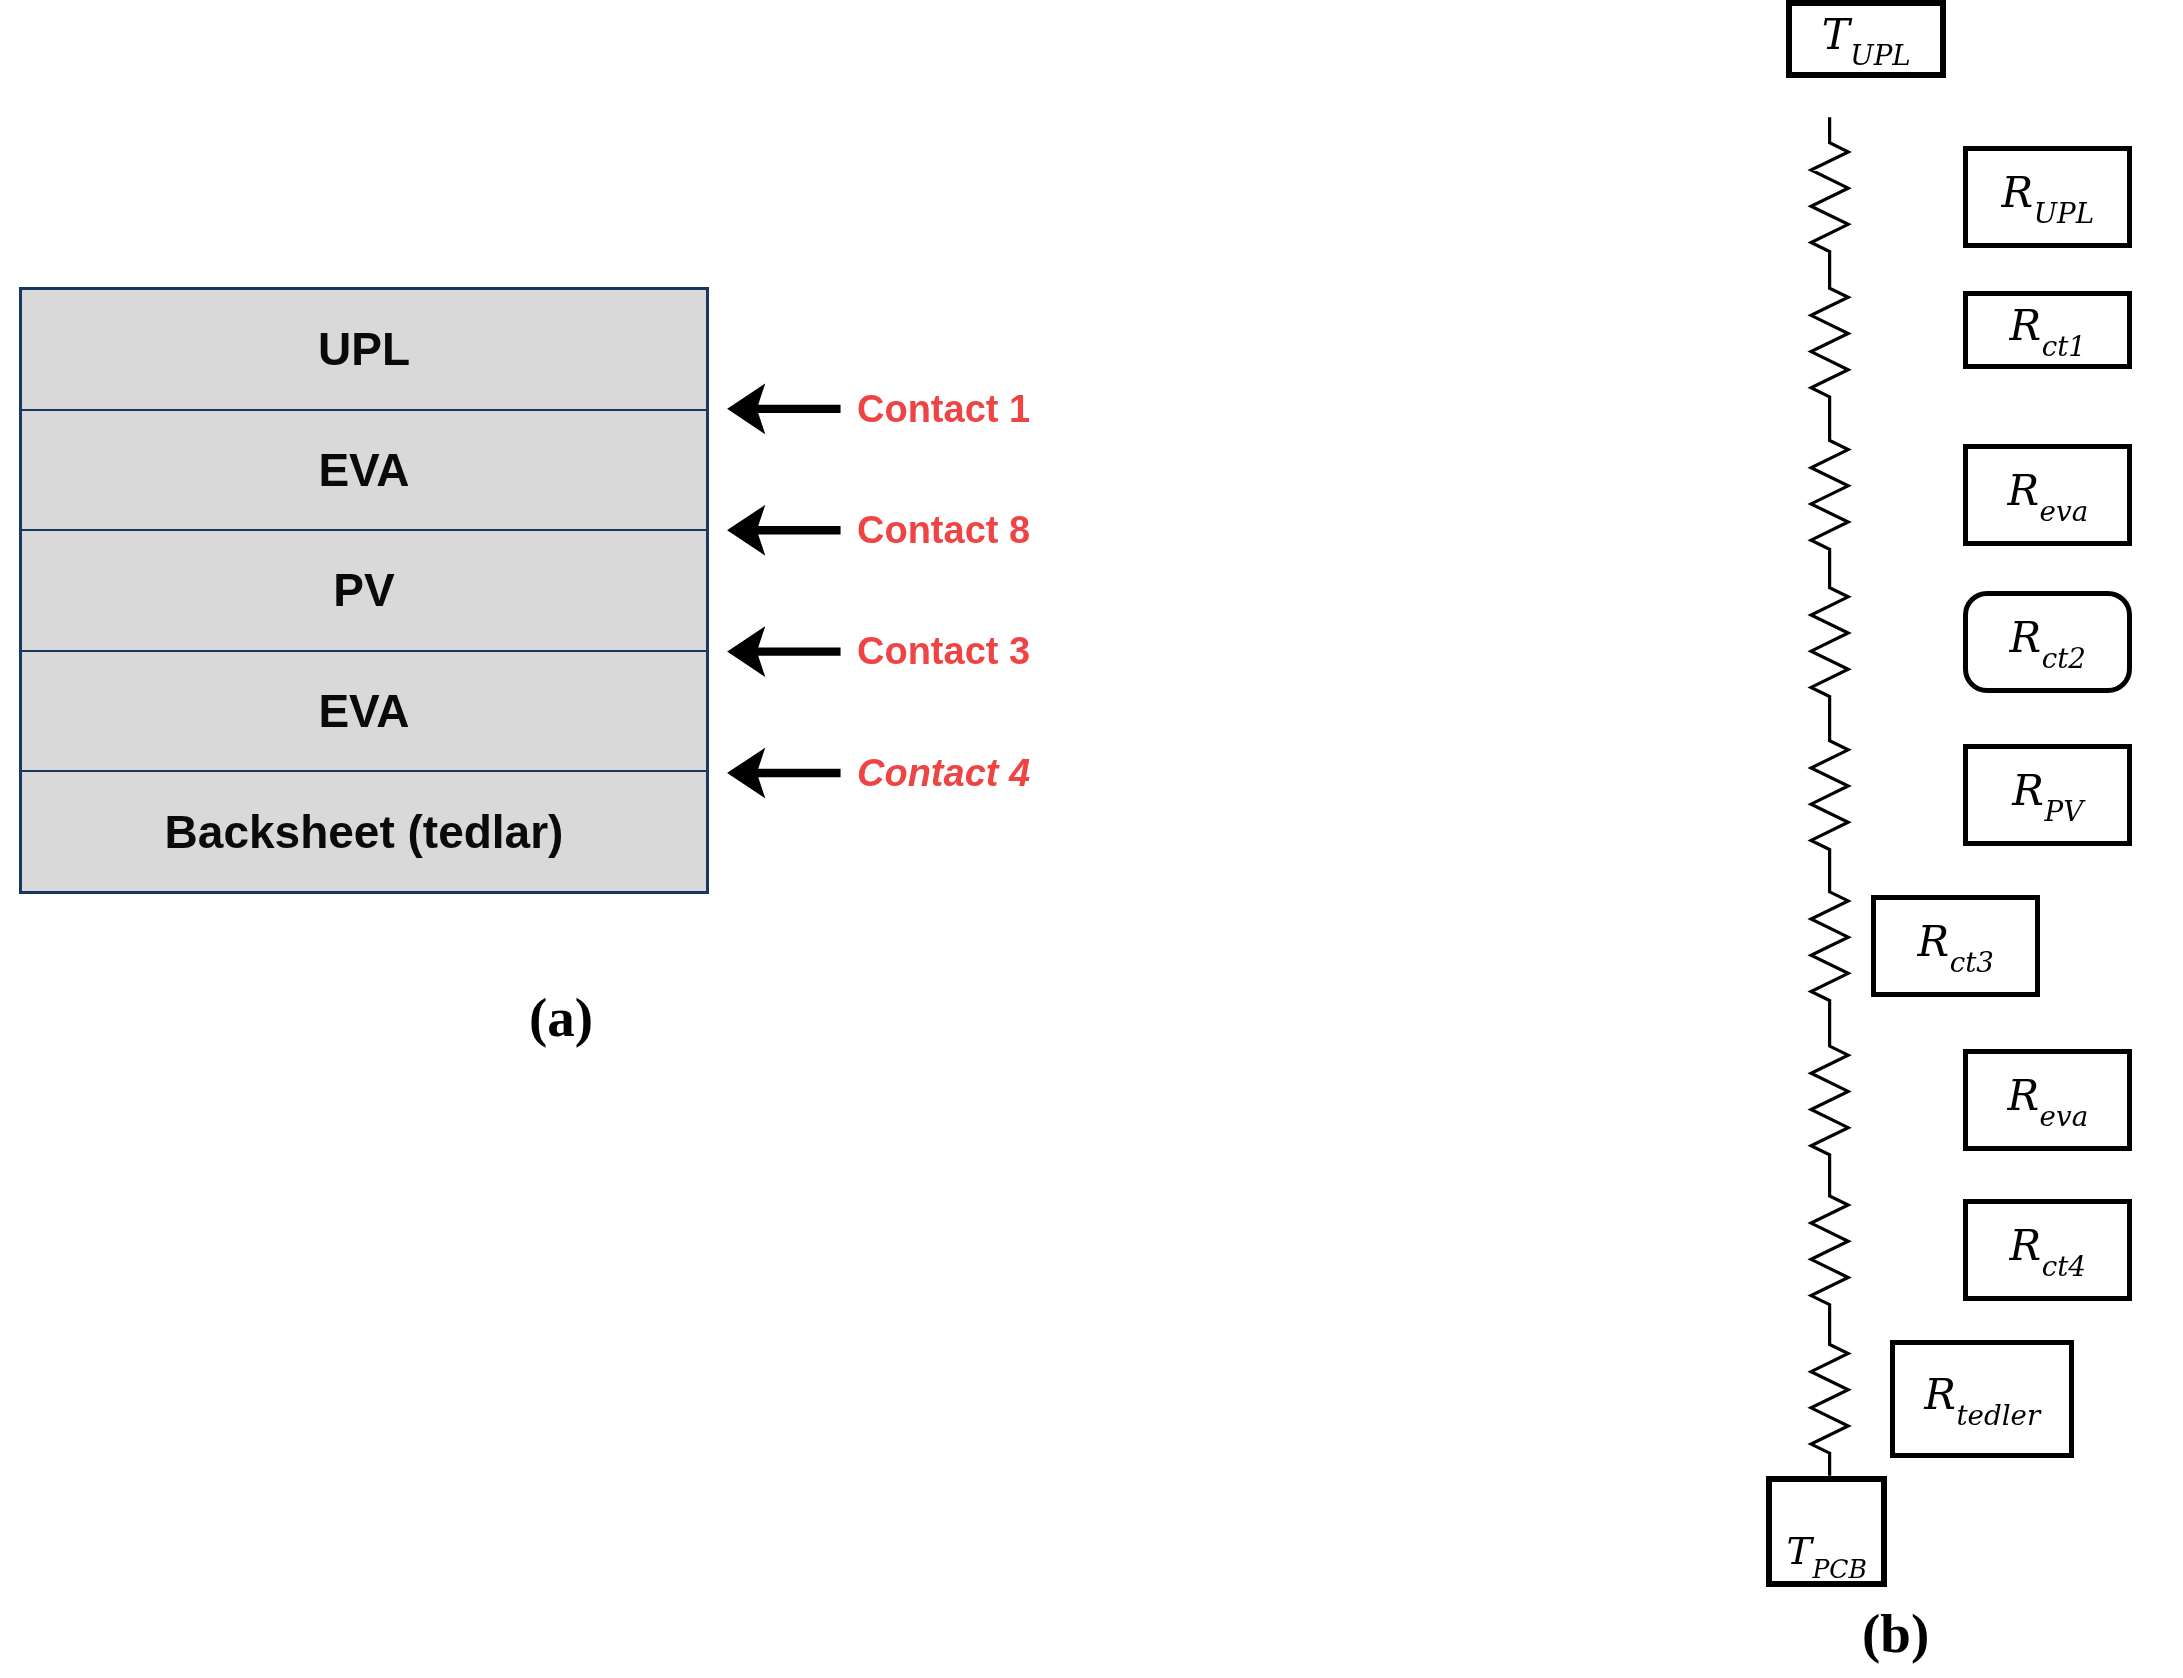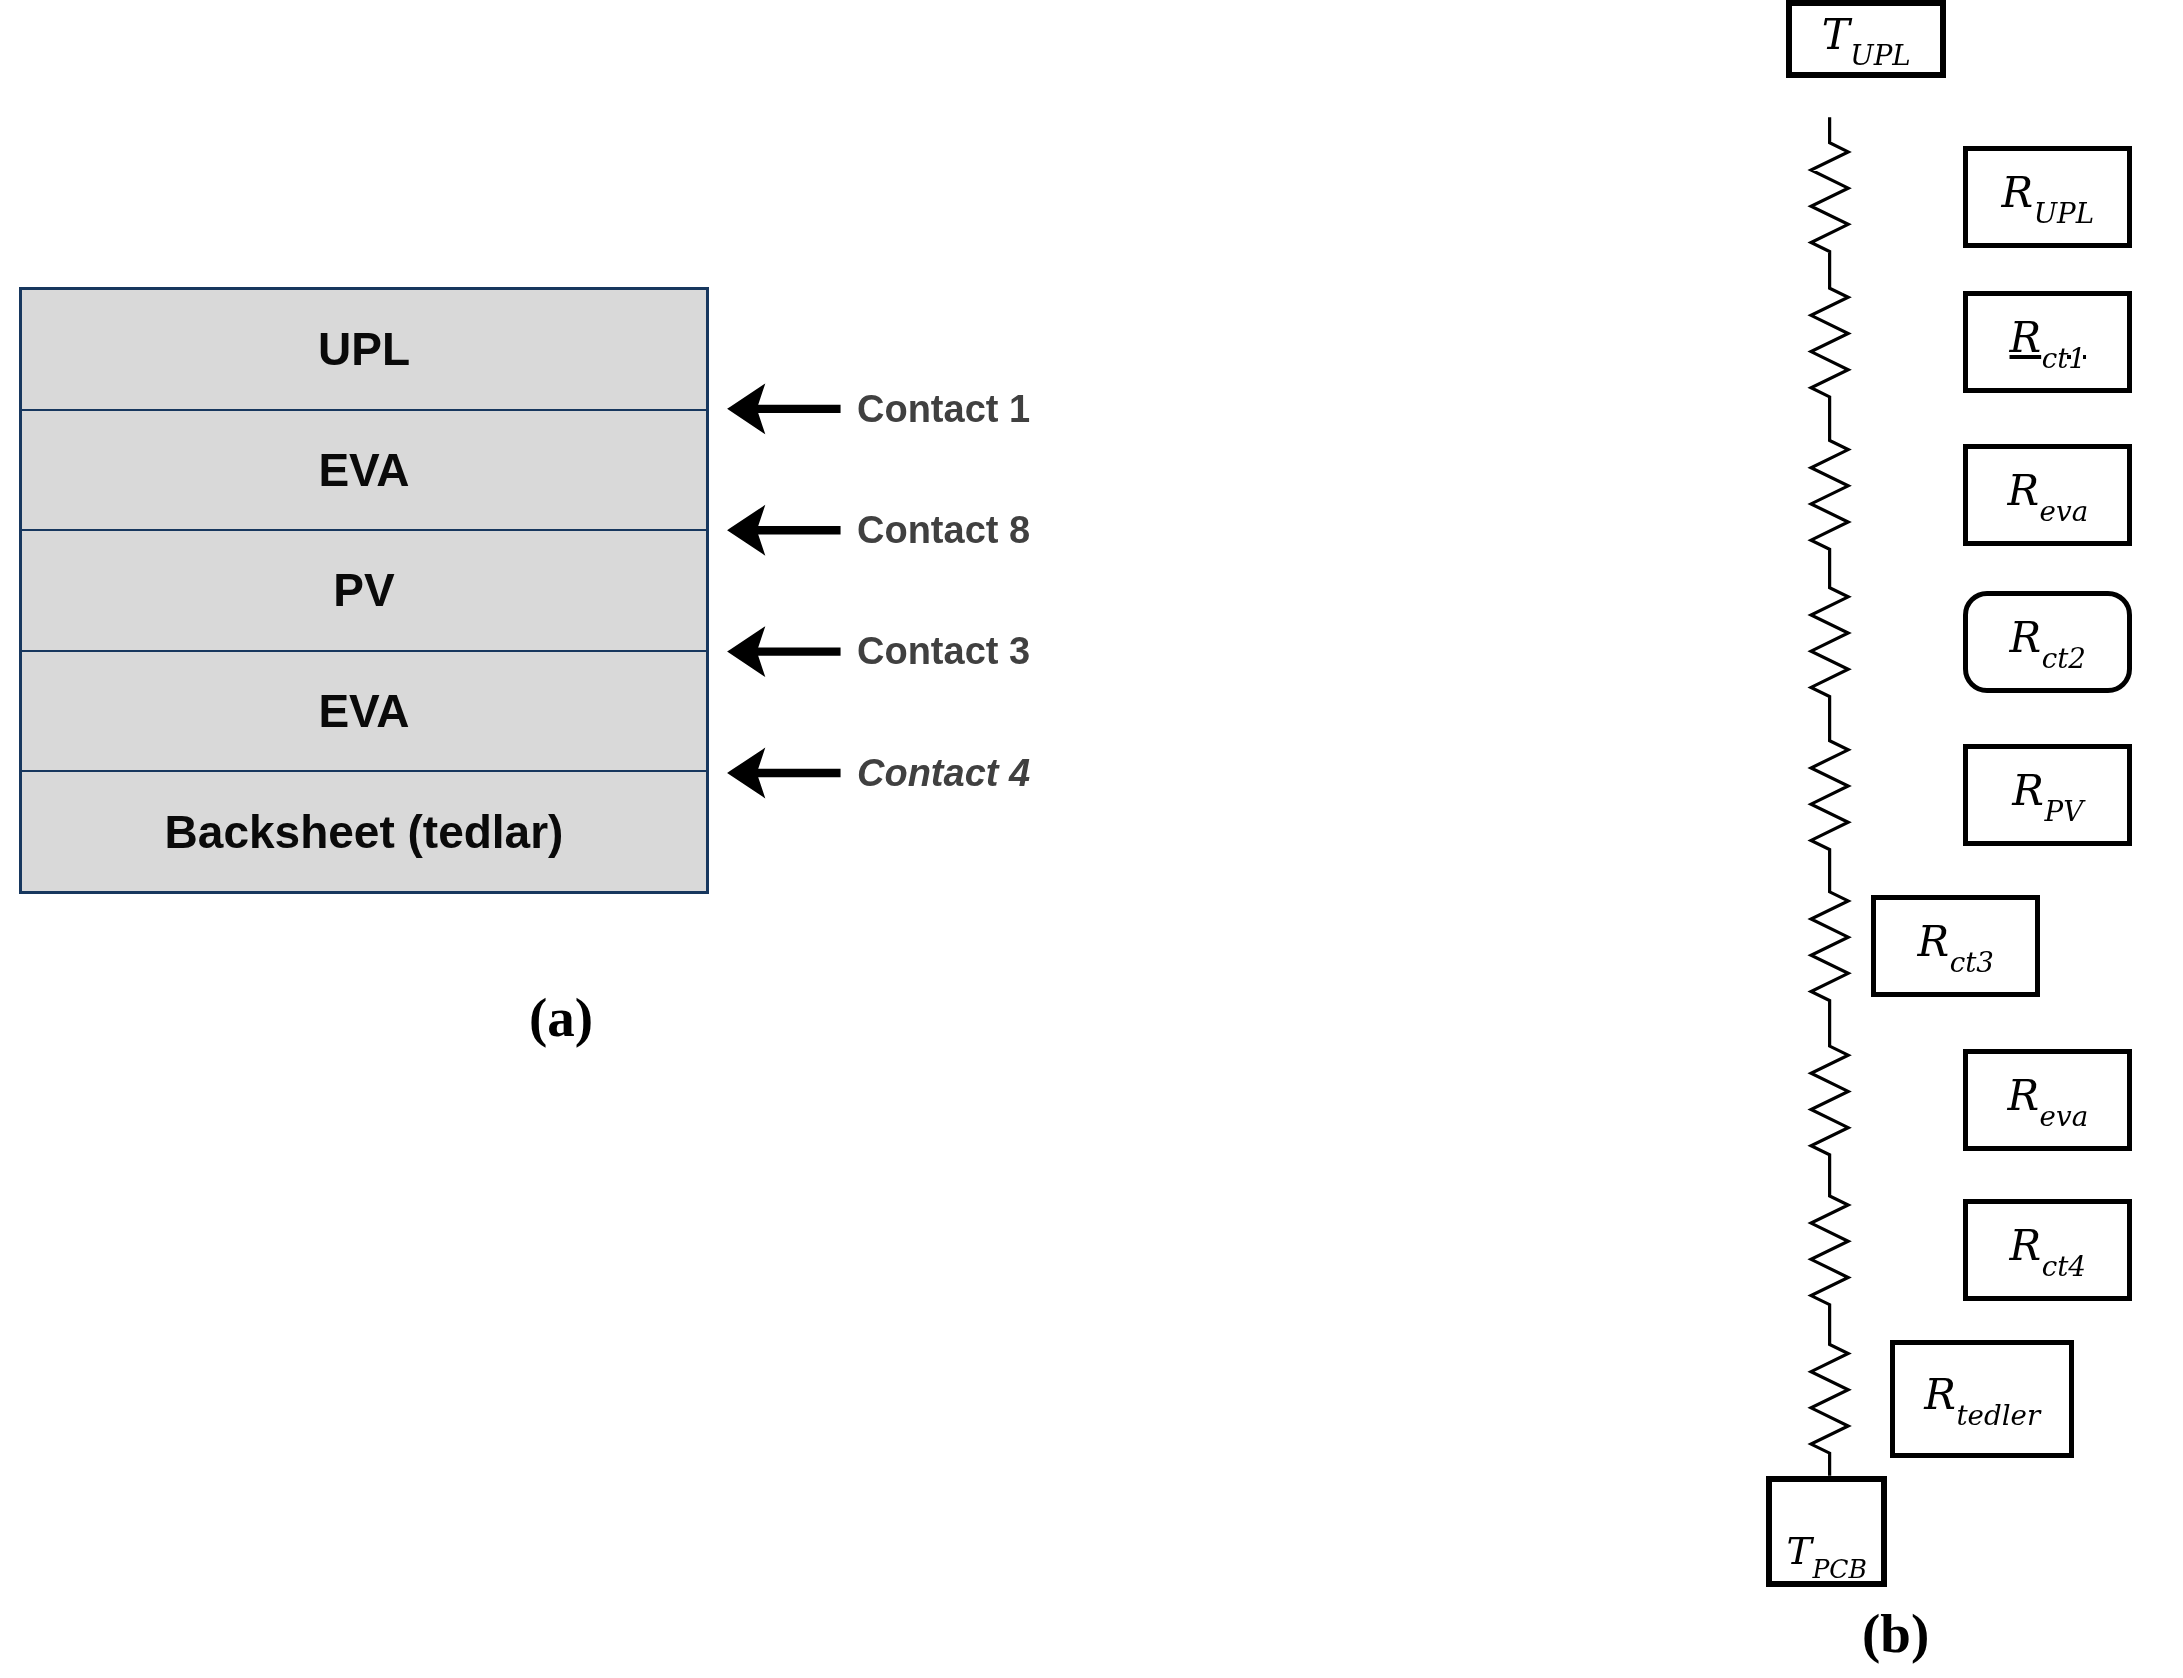--- a/index.html
+++ b/index.html
@@ -18,21 +18,21 @@
     box-sizing:border-box;
   }
   .layer-row + .layer-row{border-top:2.6px solid #17375e;}
   .layer-label{
     font-weight:bold;font-size:46px;letter-spacing:0px;color:#0a0a0a;
     white-space:nowrap;
   }
 
   .contact-label{
     position:absolute;left:857px;height:49px;line-height:49px;
-    font-weight:bold;font-size:38px;white-space:nowrap;color:#404040;
+    font-weight:bold;font-size:38px;white-space:nowrap;color:#ef4444;
   }
 
   .caption{
     position:absolute;font-family:"Liberation Serif",serif;font-weight:bold;
     font-size:55px;color:#000;white-space:nowrap;
   }
 
   
   .node-box{
     position:absolute;box-sizing:border-box;border:6.4px solid #000;background:#fff;
@@ -105,21 +105,21 @@
   <div class="caption" style="left:529px;top:986px;">(a)</div>
 
   <div class="node-box" style="left:1786px;top:0;width:160px;height:78px;">
     <span class="math"><span>T</span><sub>UPL</sub></span>
   </div>
 
   <div id="rboxes">
       <div class="r-box" style="left: 1963px; top: 146px; width: 169px; height: 102px;">
         <span class="math"><span>R</span><sub>UPL</sub></span>
       </div>
-      <div class="r-box" style="left: 1963px; top: 291px; width: 169px; height: 102px; text-decoration: underline;">
+      <div class="r-box" style="left: 1963px; top: 291px; width: 169px; height: 78px;">
         <span class="math"><span>R</span><sub>ct1</sub></span>
       </div>
       <div class="r-box" style="left: 1963px; top: 444px; width: 169px; height: 102px;">
         <span class="math"><span>R</span><sub>eva</sub></span>
       </div>
       <div class="r-box" style="left: 1963px; top: 591px; width: 169px; height: 102px; border-radius: 24px;">
         <span class="math"><span>R</span><sub>ct2</sub></span>
       </div>
       <div class="r-box" style="left: 1963px; top: 744px; width: 169px; height: 102px;">
         <span class="math"><span>R</span><sub>PV</sub></span>

